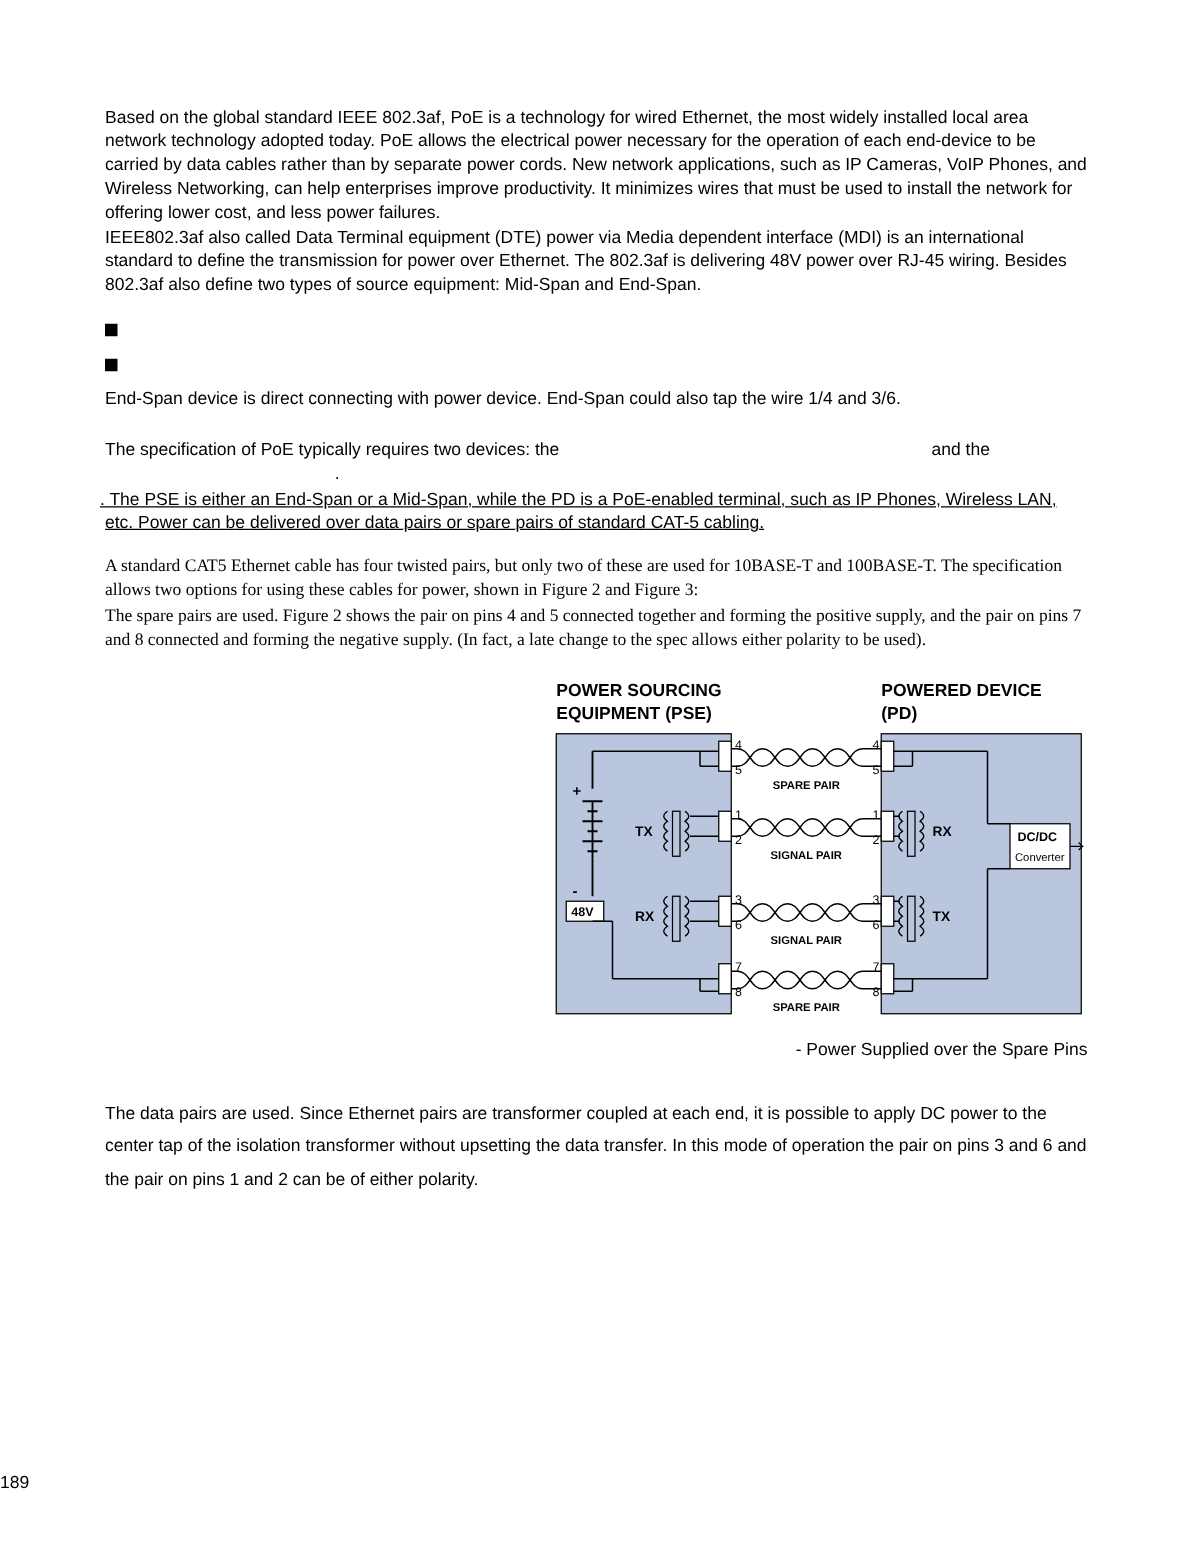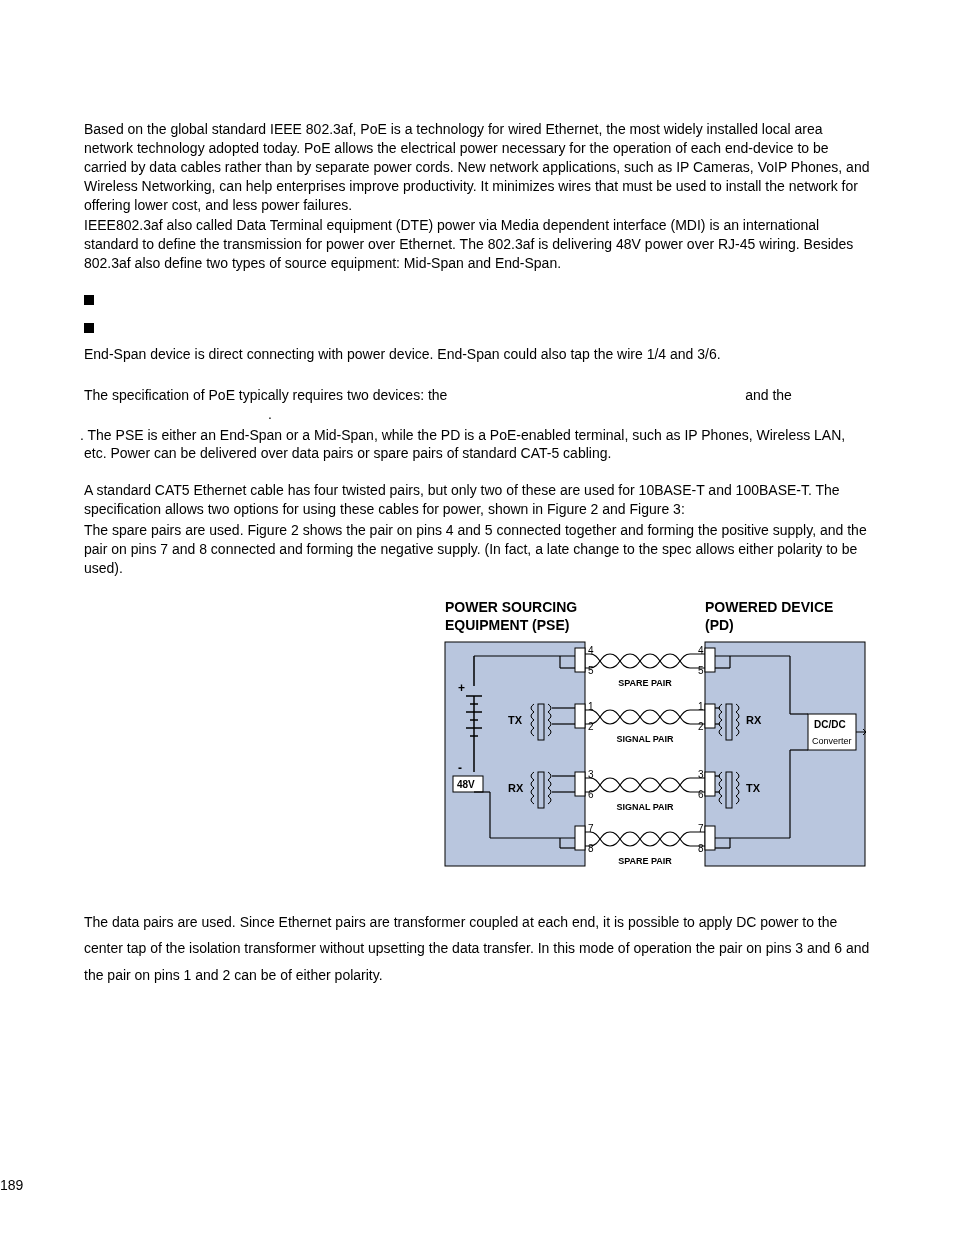--- a/index.html
+++ b/index.html
@@ -8,21 +8,21 @@
     line-height: 1.35;
     color: #000;
     margin: 0;
     padding: 0;
     background: #fff;
   }
   .page {
     width: 954px;
     min-height: 1235px;
     box-sizing: border-box;
-    padding: 120px 84px 40px 84px;
+    padding: 84px 84px 40px 84px;
     position: relative;
   }
   p { margin: 0 0 2px 0; }
   .para-block { margin-bottom: 18px; }
   .bullet-row { display: flex; align-items: flex-start; margin: 8px 0 8px 0; }
   .bullet-mark { width: 10px; height: 10px; background: #000; margin-top: 4px; flex: 0 0 auto; }
   .bullet-body { margin-left: 18px; line-height: 1.9; }
   .spaced-line { line-height: 1.9; margin: 4px 0 18px 0; }
   .figure-wrap { text-align: right; margin: 16px 0 28px 0; }
   svg { display: inline-block; }
@@ -55,24 +55,24 @@
   <div class="spaced-line">End-Span device is direct connecting with power device. End-Span could also tap the wire 1/4 and 3/6.</div>
 
   <div class="para-block" style="margin-top:8px;">
     <p>
       <span>The specification of PoE typically requires two devices: the </span>
       <span style="display:inline-block;width:290px;"></span>
       <span> and the </span>
       <span style="display:inline-block;width:180px;"></span>
       <span>.</span>
     </p>
-    <p style="text-indent:-4px;">. The PSE is either an End-Span or a Mid-Span, while the PD is a PoE-enabled terminal, such as IP Phones, Wireless LAN, etc. Power can be delivered over data pairs or spare pairs of standard CAT-5 cabling.</p>
-  </div>
-
-  <div class="para-block" style="margin-top:15px;">
+    <p style="text-indent:-4px;text-decoration:underline;">. The PSE is either an End-Span or a Mid-Span, while the PD is a PoE-enabled terminal, such as IP Phones, Wireless LAN, etc. Power can be delivered over data pairs or spare pairs of standard CAT-5 cabling.</p>
+  </div>
+
+  <div class="para-block" style="margin-top:15px;font-family:Liberation Serif, serif;">
     <p>A standard CAT5 Ethernet cable has four twisted pairs, but only two of these are used for 10BASE-T and 100BASE-T. The specification allows two options for using these cables for power, shown in Figure 2 and Figure 3:</p>
     <p>The spare pairs are used. Figure 2 shows the pair on pins 4 and 5 connected together and forming the positive supply, and the pair on pins 7 and 8 connected and forming the negative supply. (In fact, a late change to the spec allows either polarity to be used).</p>
   </div>
 
   <div class="figure-wrap">
     <svg width="440" height="280" viewBox="0 0 440 280">
 
       <text x="15" y="16" font-family="Arial" font-weight="bold" font-size="14">POWER SOURCING</text>
       <text x="15" y="34" font-family="Arial" font-weight="bold" font-size="14">EQUIPMENT (PSE)</text>
       <text x="275" y="16" font-family="Arial" font-weight="bold" font-size="14">POWERED DEVICE</text>
@@ -210,18 +210,19 @@
         <text x="268" y="256">8</text>
       </g>
 
       <g font-size="9" font-family="Arial" font-weight="bold" text-anchor="middle">
         <text x="215" y="90">SPARE PAIR</text>
         <text x="215" y="146">SIGNAL PAIR</text>
         <text x="215" y="214">SIGNAL PAIR</text>
         <text x="215" y="268">SPARE PAIR</text>
       </g>
     </svg>
+    <div class="caption"> - Power Supplied over the Spare Pins</div>
   </div>
 
   <div class="spaced-line" style="margin-top:0;">The data pairs are used. Since Ethernet pairs are transformer coupled at each end, it is possible to apply DC power to the center tap of the isolation transformer without upsetting the data transfer. In this mode of operation the pair on pins 3 and 6 and the pair on pins 1 and 2 can be of either polarity.</div>
 
   <div class="page-num">189</div>
 </div>
 
 </body></html>

